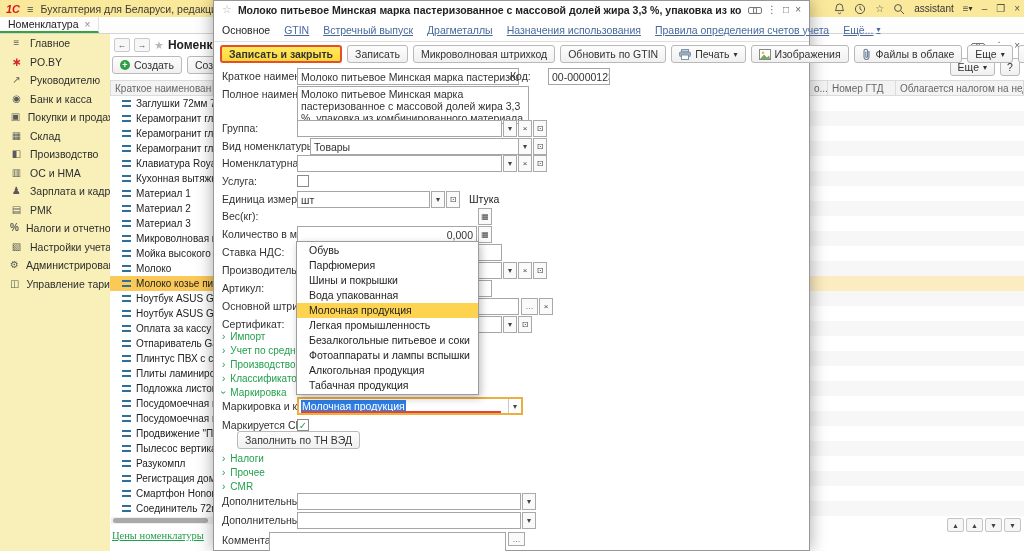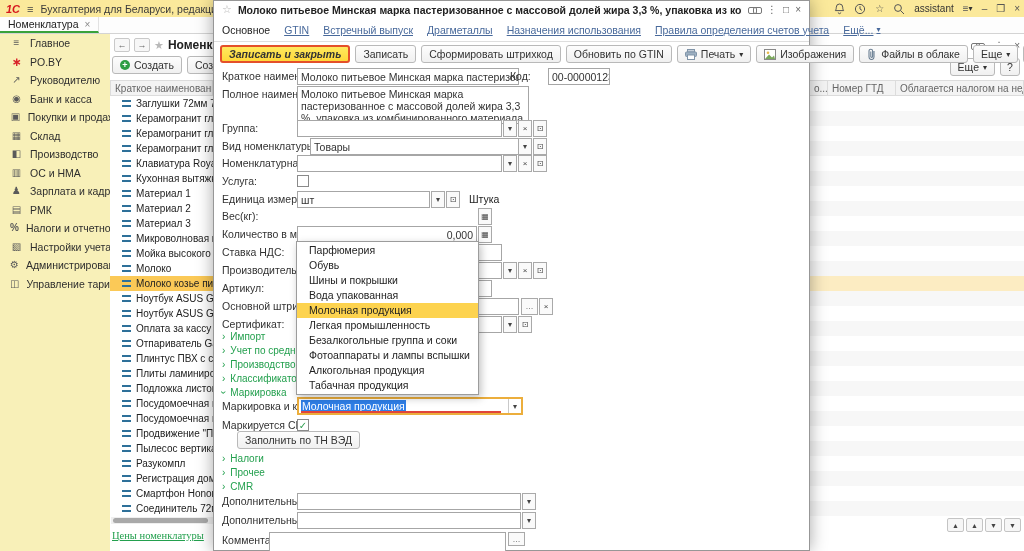--- a/index.html
+++ b/index.html
@@ -77,21 +77,21 @@
   .lnk::before,.lnk::after{content:"";position:absolute;top:1px;width:7px;height:5px;border:1px solid #777;border-radius:2px;}
   .lnk::before{left:0;} .lnk::after{left:5px;}
   .ti{color:#666;font-size:10px;}
   #dlg-tabs{position:absolute;left:8px;top:20px;height:17px;display:flex;align-items:center;gap:14px;white-space:nowrap;}
   .dtab{color:#48699b;text-decoration:underline;font-size:10.5px;display:flex;gap:3px;align-items:center;}
   .dtab.active{color:#222;text-decoration:none;}
   .dtab .caret{display:none;color:#48699b;font-size:8px;}
   .dtab.more .caret{display:inline;}
   #dlg-sep{position:absolute;left:0;top:40px;width:100%;border-top:1px solid #dedede;}
   #dlg-toolbar{position:absolute;left:6px;top:44px;height:20px;display:flex;gap:5px;width:585px;}
-  .btn.primary{background:linear-gradient(#ffe95e,#ffd93b);border:2px solid #e4502a;font-weight:bold;font-style:italic;}
+  .btn.primary{background:linear-gradient(#ffe95e,#ffd93b);border:2px solid #e4502a;font-weight:bold;}
   .caret{font-size:8px;color:#333;}
   .qbtn{width:20px;justify-content:center;}
 
   
   .row{position:absolute;left:0;width:100%;height:17px;}
   .lbl{position:absolute;left:8px;top:0;line-height:17px;font-size:10.5px;color:#333;white-space:nowrap;}
   .fld{position:absolute;top:0;height:17px;border:1px solid #a6a6a6;background:#fff;font-size:10.5px;display:flex;align-items:center;padding:0 3px;overflow:hidden;white-space:nowrap;}
   .fld.num{justify-content:flex-end;}
   .bx{position:absolute;top:0;width:14px;height:17px;border:1px solid #a9a9a9;background:#fafafa;font-size:8px;color:#444;display:flex;align-items:center;justify-content:center;}
   .hint{position:absolute;top:0;line-height:17px;font-size:10.5px;color:#222;text-align:center;}
@@ -470,21 +470,21 @@
       </div>
     <div id="dlg-sep"></div>
     <div id="dlg-toolbar">
       <span class="btn primary">
           <span>Записать и закрыть</span>
         </span>
       <span class="btn">
           <span>Записать</span>
         </span>
       <span class="btn">
-          <span>Сформировать штрихкод</span>
+          <span>Микроволновая штрихкод</span>
         </span>
       <span class="btn">
           <span>Обновить по GTIN</span>
         </span>
       <span class="btn">
         <svg width="12" height="11" viewBox="0 0 12 11">
             <rect x="2.5" y="0.5" width="7" height="2.5" fill="#c7d0da" stroke="#8094a8"></rect>
             <rect x="0.5" y="3" width="11" height="4.5" rx="1" fill="#9db0c2" stroke="#8094a8"></rect>
             <rect x="2.5" y="6" width="7" height="4.5" fill="#fff" stroke="#8094a8"></rect>
           </svg>
@@ -677,33 +677,33 @@
       <span class="bx" style="left:308px">▾</span>
     </div>
     <div class="row" style="top:531px;height:20px">
       <span class="lbl">Комментарий:</span>
       <span class="fld" style="left:55px;width:237px;height:20px"></span>
       <span class="bx" style="left:294px;width:17px;height:14px">…</span>
     </div>
 
     <div id="dropdown">
 
+        <div class="opt"><span>Обувь</span></div>
+
         <div class="opt"><span>Парфюмерия</span></div>
 
-        <div class="opt"><span>Обувь</span></div>
-
         <div class="opt"><span>Шины и покрышки</span></div>
 
         <div class="opt"><span>Вода упакованная</span></div>
 
         <div class="opt selected"><span>Молочная продукция</span></div>
 
         <div class="opt"><span>Легкая промышленность</span></div>
 
-        <div class="opt"><span>Безалкогольные группа и соки</span></div>
+        <div class="opt"><span>Безалкогольные питьевое и соки</span></div>
 
         <div class="opt"><span>Фотоаппараты и лампы вспышки</span></div>
 
         <div class="opt"><span>Алкогольная продукция</span></div>
 
         <div class="opt"><span>Табачная продукция</span></div>
       </div>
   </div>
 
 </div>

